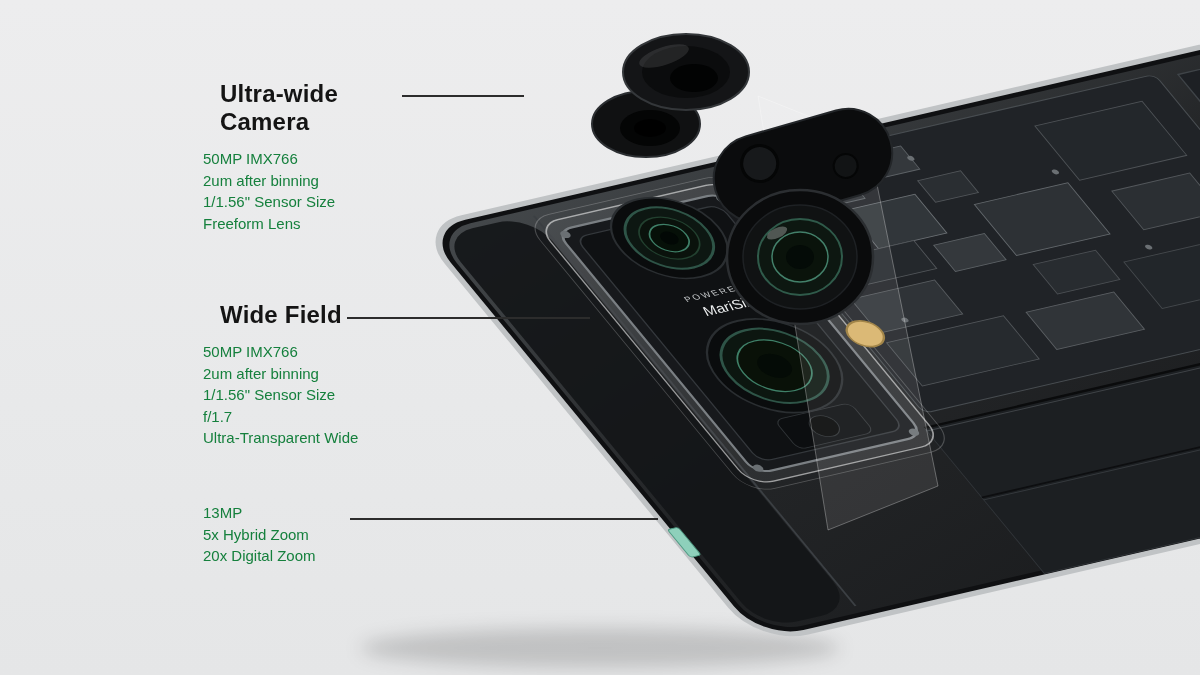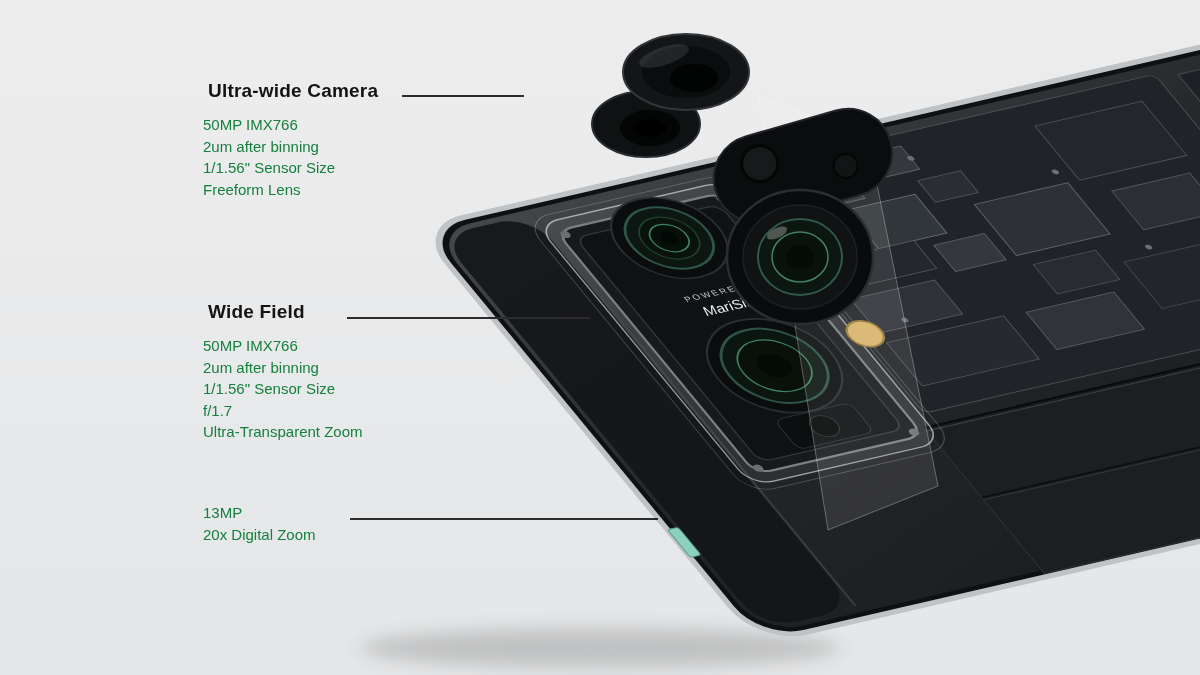--- a/index.html
+++ b/index.html
@@ -4,21 +4,21 @@
 <style>
   html,body{margin:0;padding:0;}
   body{
     width:1200px;height:675px;position:relative;overflow:hidden;
     background:linear-gradient(180deg,#ededee 0%,#e8e9ea 60%,#e5e6e7 100%);
     font-family:"Liberation Sans", sans-serif;
     color:#161616;
   }
   .annotation{position:absolute;left:203px;width:230px;}
   .annotation .title{
-    font-size:19px;font-weight:600;color:#141414;margin:0 0 12px 5px;letter-spacing:.2px;
+    font-size:24px;font-weight:600;color:#141414;margin:0 0 12px 17px;letter-spacing:.2px;
   }
   .annotation .spec{
     font-size:15px;line-height:21.5px;color:#15803d;white-space:nowrap;
   }
   .leader{position:absolute;height:1.5px;background:#2c2c2c;}
   #scene{position:absolute;left:0;top:0;}
 </style>
 </head>
 <body>
 
@@ -162,19 +162,20 @@
   <div class="spec">1/1.56" Sensor Size</div>
   <div class="spec">Freeform Lens</div>
 </div>
 
 <div class="annotation" style="top:301px;">
   <div class="title">Wide Field</div>
   <div class="spec">50MP IMX766</div>
   <div class="spec">2um after binning</div>
   <div class="spec">1/1.56" Sensor Size</div>
   <div class="spec">f/1.7</div>
-  <div class="spec">Ultra-Transparent Zoom</div>
+  <div class="spec">Ultra-Transparent Wide</div>
 </div>
 
 <div class="annotation" style="top:502px;">
   <div class="spec">13MP</div>
+  <div class="spec">5x Hybrid Zoom</div>
   <div class="spec">20x Digital Zoom</div>
 </div>
 
 </body></html>

